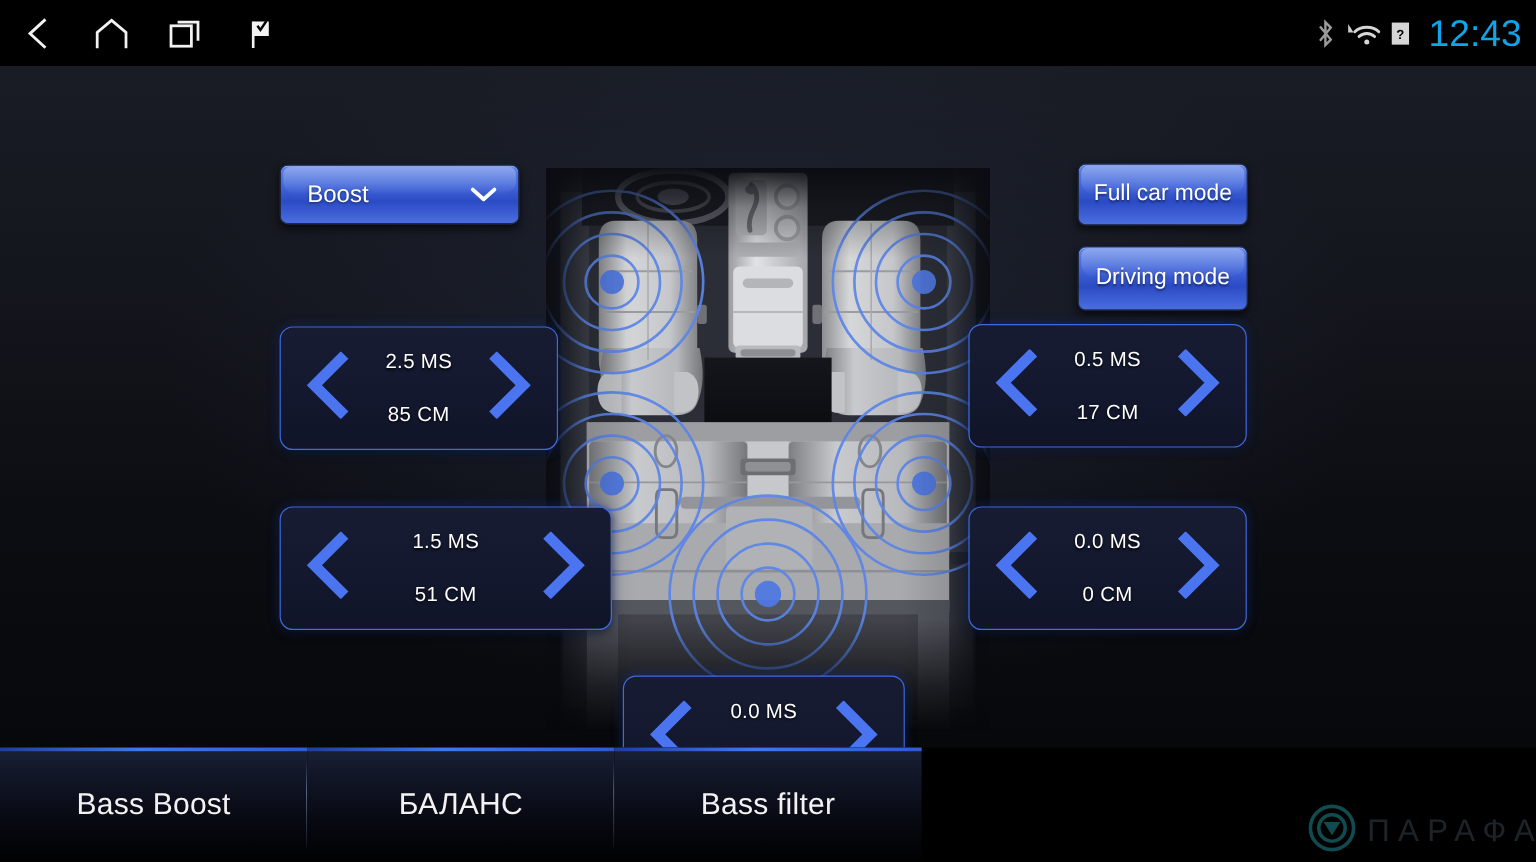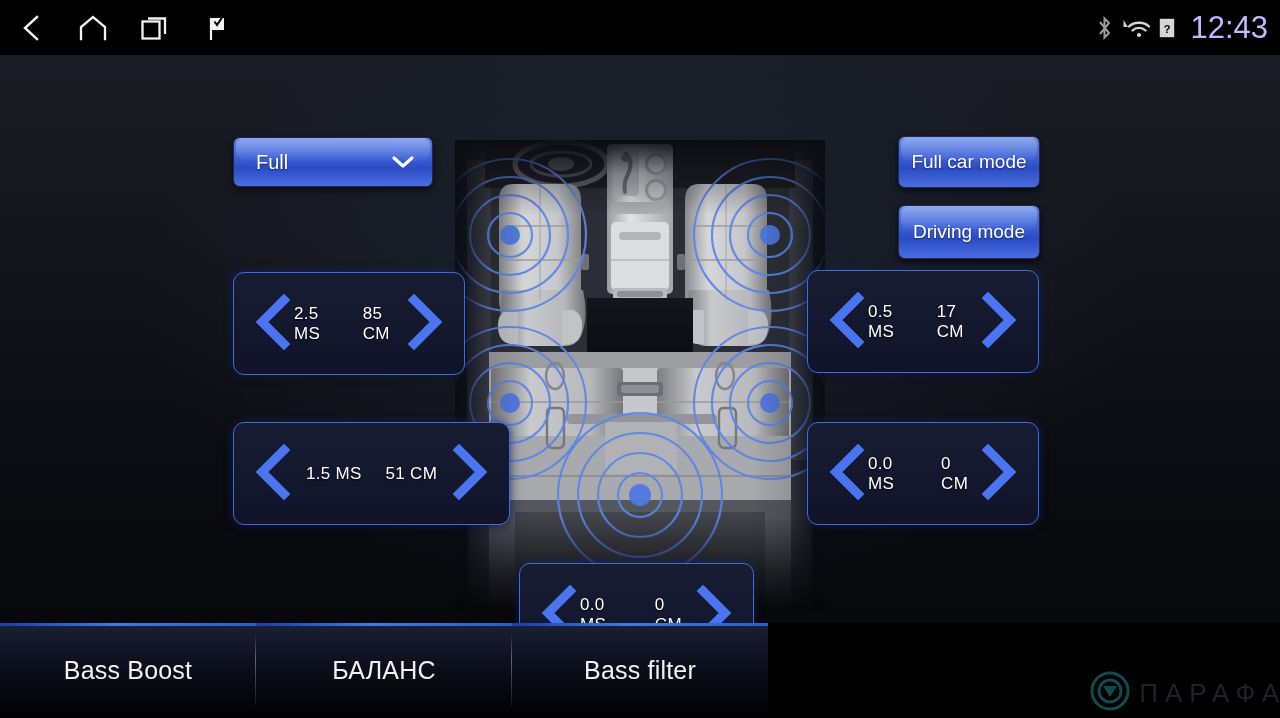--- a/index.html
+++ b/index.html
@@ -19,21 +19,21 @@
   .navbtn {
     width:62px; height:55px; display:flex; align-items:center; justify-content:center;
   }
   .navbtn svg { display:block; }
   .sysicons {
     position:absolute; right:12px; top:0; height:55px;
     display:flex; align-items:center; gap:7px;
   }
   .sysicons .ico { display:flex; align-items:center; justify-content:center; }
   #clock {
-    color:#c4b5fd; font-size:31px; font-weight:400; letter-spacing:0px;
+    color:#0ea5e9; font-size:31px; font-weight:400; letter-spacing:0px;
     margin-left:8px; line-height:1;
   }
 
   
   #main {
     position:absolute; left:0; top:55px; width:1280px; height:568px;
     background:
       radial-gradient(ellipse 700px 420px at 50% 42%, rgba(36,44,66,0.55) 0%, rgba(14,16,22,0) 72%),
       linear-gradient(180deg,#191c24 0%, #14161d 32%, #0c0d12 66%, #07080b 100%);
     overflow:hidden;
@@ -91,21 +91,21 @@
     position:absolute;
     background:linear-gradient(180deg,#171c33 0%,#141930 45%,#111428 100%);
     border:1.5px solid #3f6ae0;
     border-radius:11px;
     box-shadow:0 0 10px rgba(40,90,220,0.30), 0 2px 8px rgba(0,0,0,0.6);
     display:flex; align-items:center; justify-content:space-between;
     padding:0 20px;
   }
   .panel .chev { cursor:pointer; flex:0 0 auto; }
   .panel .vals {
-    display:flex; flex-direction:row; align-items:center; justify-content:center;
+    display:flex; flex-direction:column; align-items:center; justify-content:center;
     gap:24px; color:#fff;
   }
   .panel .v-ms { font-size:17px; letter-spacing:0.3px; text-shadow:0 1px 2px #000; }
   .panel .v-cm { font-size:17px; letter-spacing:0.3px; text-shadow:0 1px 2px #000; }
 
   #p-fl { left:233px; top:217px;  width:232px; height:103px; }
   #p-fr { left:807px; top:215px;  width:232px; height:103px; }
   #p-rl { left:233px; top:367px;  width:277px; height:103px; }
   #p-rr { left:807px; top:367px;  width:232px; height:103px; }
   #p-sub{ left:519px; top:508px;  width:235px; height:103px; }
@@ -356,21 +356,21 @@
           <circle cx="55" cy="263" r="10"></circle>
           <circle cx="315" cy="263" r="10"></circle>
           <circle cx="185" cy="355" r="11"></circle>
         </g>
       </svg>
 
       <div class="carfade"></div>
     </div>
 
     <div id="dropdown" class="bluebtn">
-      <span class="dd-label" style="position:relative;z-index:2;">Full</span>
+      <span class="dd-label" style="position:relative;z-index:2;">Boost</span>
       <span style="position:relative;z-index:2;display:flex;">
         <svg width="26" height="16" viewBox="0 0 26 16">
           <path d="M4 4 L13 12 L22 4" fill="none" stroke="#ffffff" stroke-width="3.2" stroke-linecap="round" stroke-linejoin="round"></path>
         </svg>
       </span>
     </div>
 
     <div id="btn-fullcar" class="bluebtn">
       <span>Full car mode</span>
     </div>

